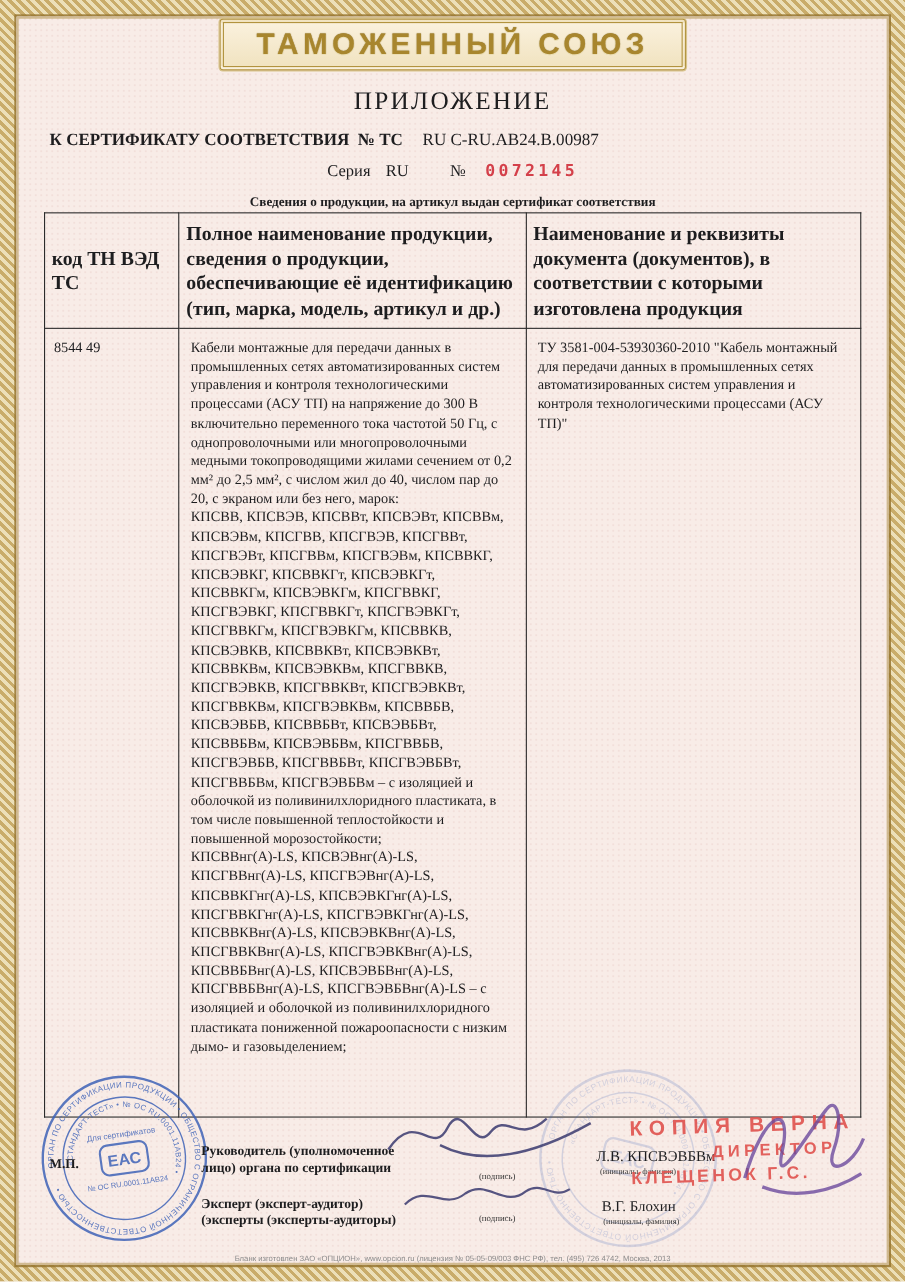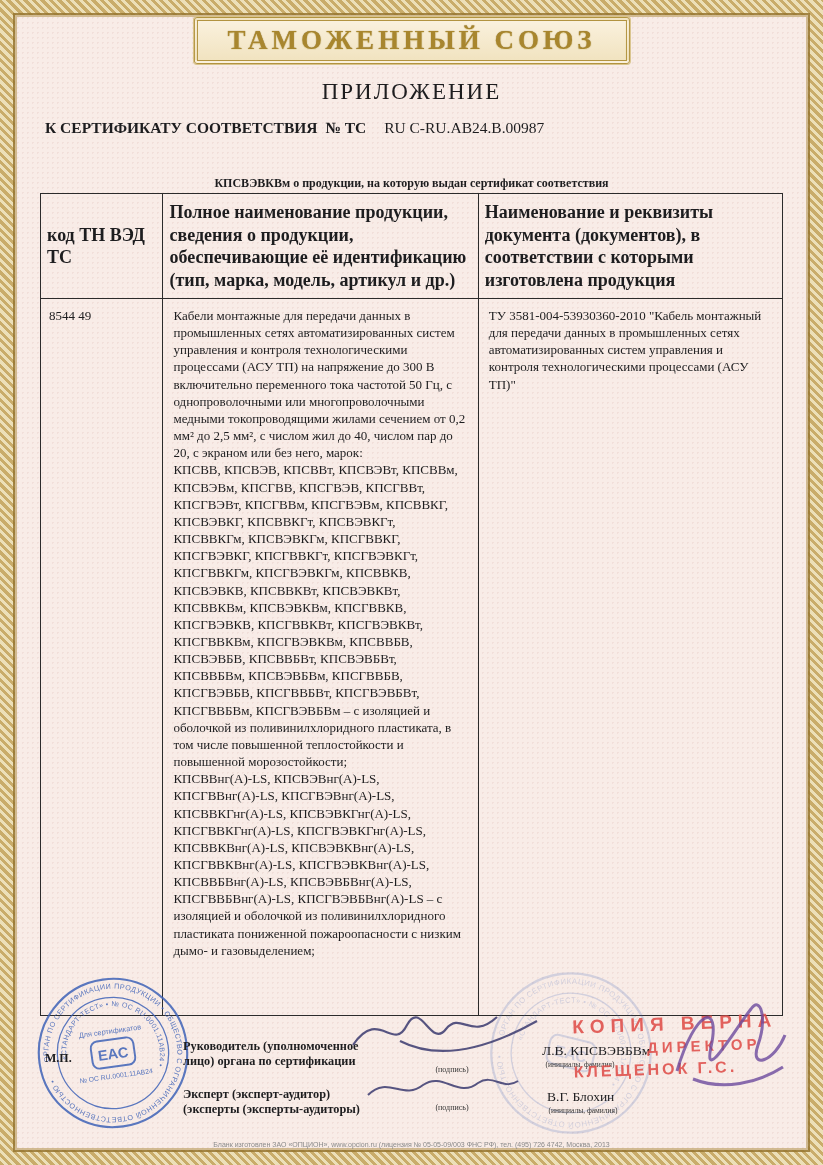--- a/index.html
+++ b/index.html
@@ -24,21 +24,21 @@
   
   .banner{
     position:absolute;top:2px;left:50%;transform:translateX(-50%);
     border:4px double #b2933f;border-radius:3px;
     padding:4px 30px;background:linear-gradient(#faf1dd,#f1e3c0);
     box-shadow:0 0 0 1px #d8c38b;
   }
   .banner span{
     font-size:27px;font-weight:bold;letter-spacing:4px;color:#a8862e;
     text-shadow:0 1px 0 #ecdfb4, 0 0 1px #7c621d;
-    font-family:Liberation Serif, serif;white-space:nowrap;
+    font-family:Liberation Sans, sans-serif;white-space:nowrap;
   }
   .title{position:absolute;top:64px;left:0;width:100%;text-align:center;
     font-size:23px;font-weight:normal;letter-spacing:2px;}
   .certline{position:absolute;top:104px;left:0;width:100%;font-size:15.5px;padding-left:30px;}
   .certline .b{font-weight:bold;}
   .certline .num{margin-left:14px;}
   .seriesline{position:absolute;top:131px;left:0;width:100%;text-align:center;font-size:15px;}
   .seriesline .sv{margin-left:10px;}
   .seriesline .nsign{margin-left:34px;}
   .rednum{
@@ -97,22 +97,28 @@
     </div>
 
     <div class="title">ПРИЛОЖЕНИЕ</div>
 
     <div class="certline">
       <span class="b">К СЕРТИФИКАТУ СООТВЕТСТВИЯ</span>&nbsp;
       <span class="b">№ ТС</span>
       <span class="num">RU С-RU.АВ24.В.00987</span>
     </div>
 
-
-    <div class="caption">КПСВЭВКВм о продукции, на которую выдан сертификат соответствия</div>
+    <div class="seriesline">
+      <span>Серия</span>
+      <span class="sv">RU</span>
+      <span class="nsign">№</span>
+      <span class="rednum">0072145</span>
+    </div>
+
+    <div class="caption">Сведения о продукции, на артикул выдан сертификат соответствия</div>
 
     <table class="cert-table">
       <colgroup>
           <col style="width:16.5%">
           <col style="width:42.5%">
           <col style="width:41%">
         </colgroup>
       <thead>
         <tr>
           <th>код ТН ВЭД ТС</th>

